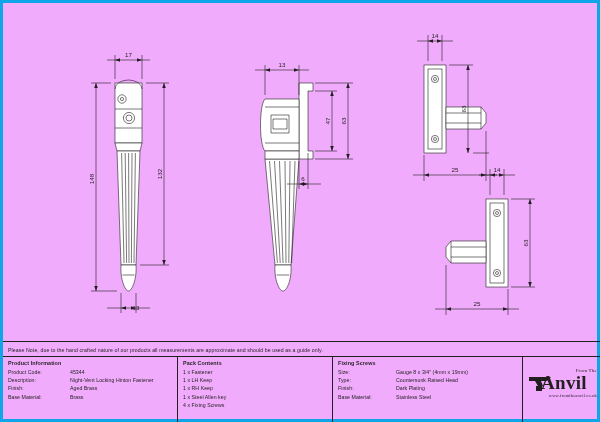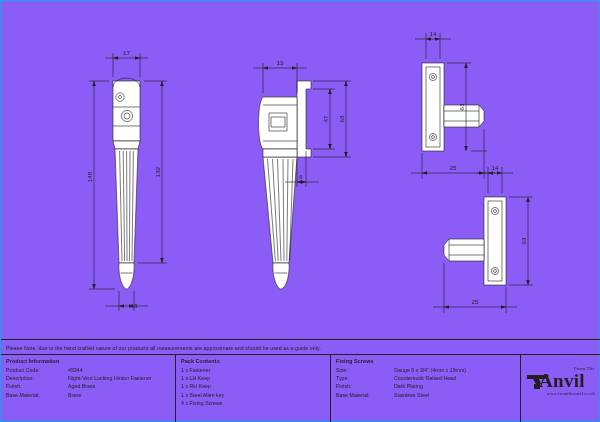--- a/index.html
+++ b/index.html
@@ -6,22 +6,22 @@
   body{
     width:600px;height:422px;
     font-family:"Liberation Sans", sans-serif;
     color:#231f20;
     position:relative;
     overflow:hidden;
   }
   .sheet{
     position:absolute;left:0;top:0;width:600px;height:422px;
     box-sizing:border-box;
-    border:1px solid #0ea5e9;
-    background:#8b5cf6;
+    border:3px solid #0ea5e9;
+    background:#f0abfc;
   }
   
   .drawing{
     position:absolute;left:0;top:0;width:600px;height:338px;
   }
   svg.dwg{position:absolute;left:0;top:0;}
   
   .note{
     position:absolute;left:0;top:338px;width:600px;height:16px;
     box-sizing:border-box;

